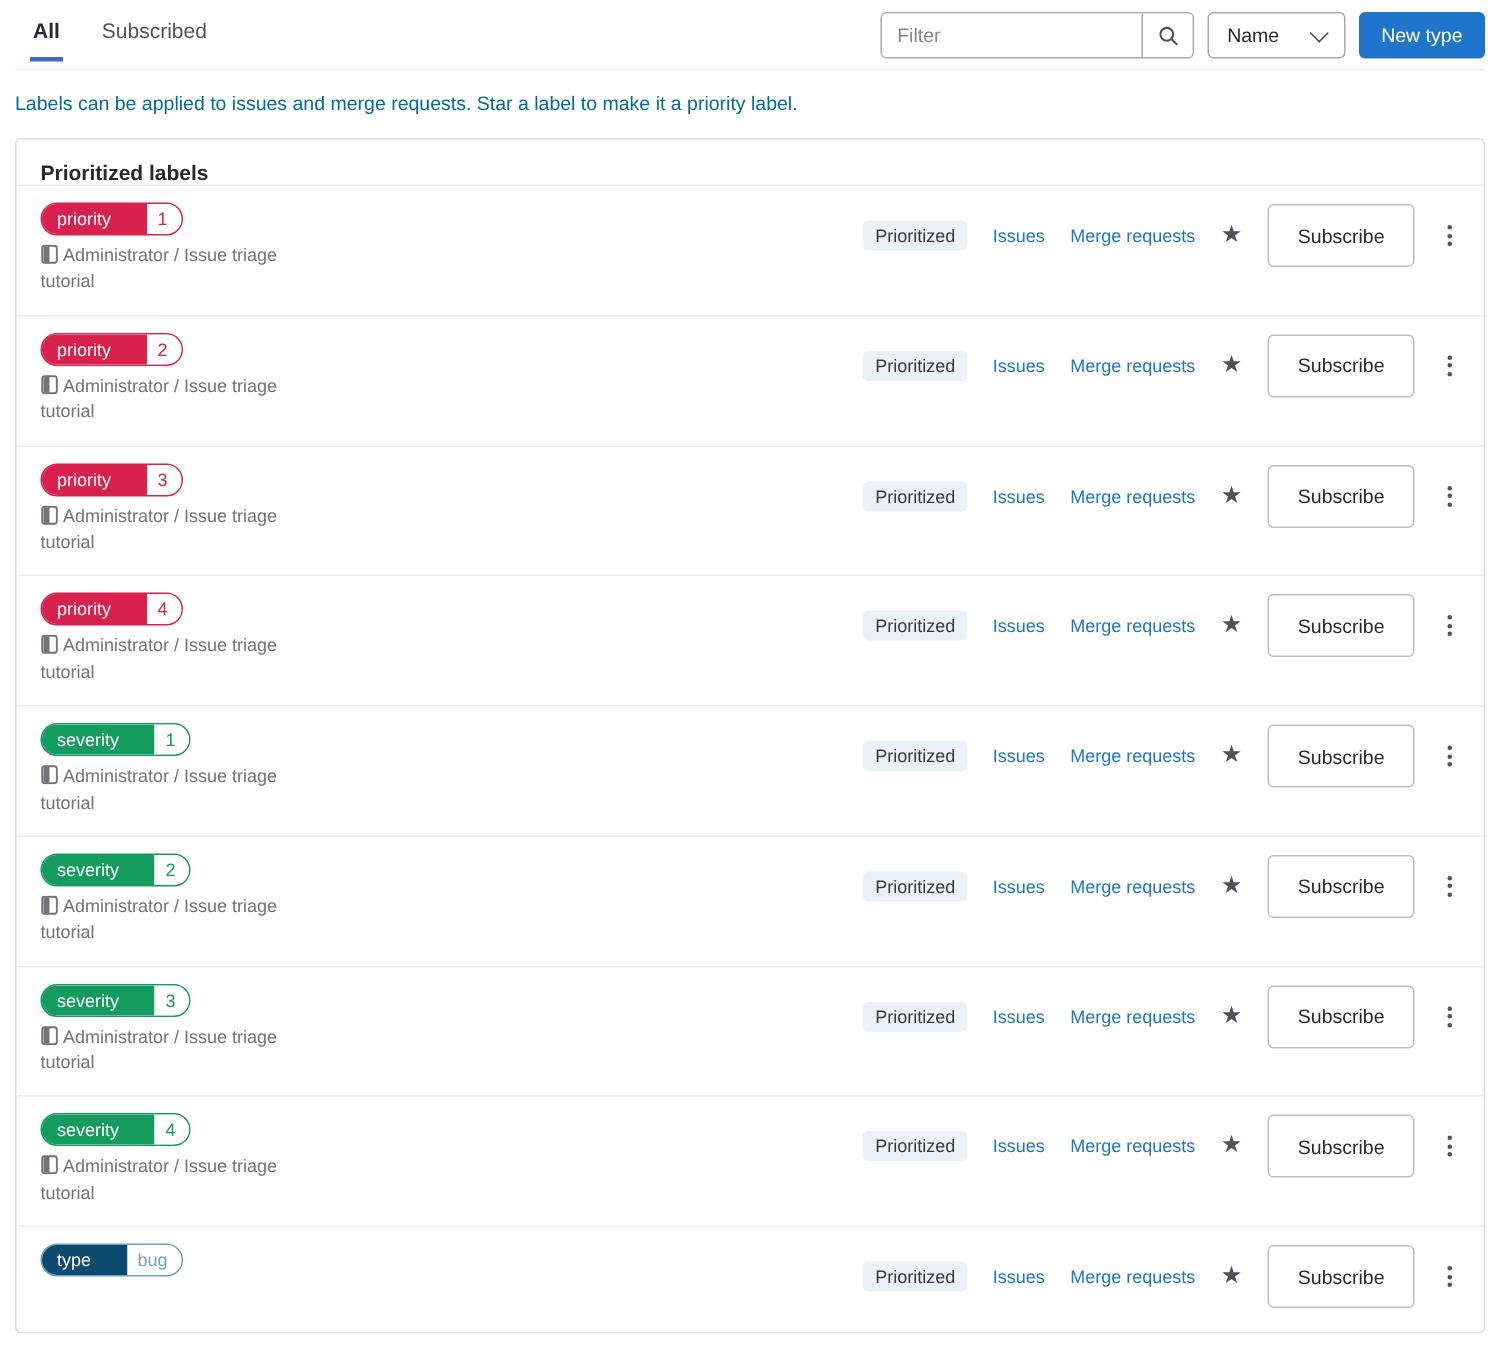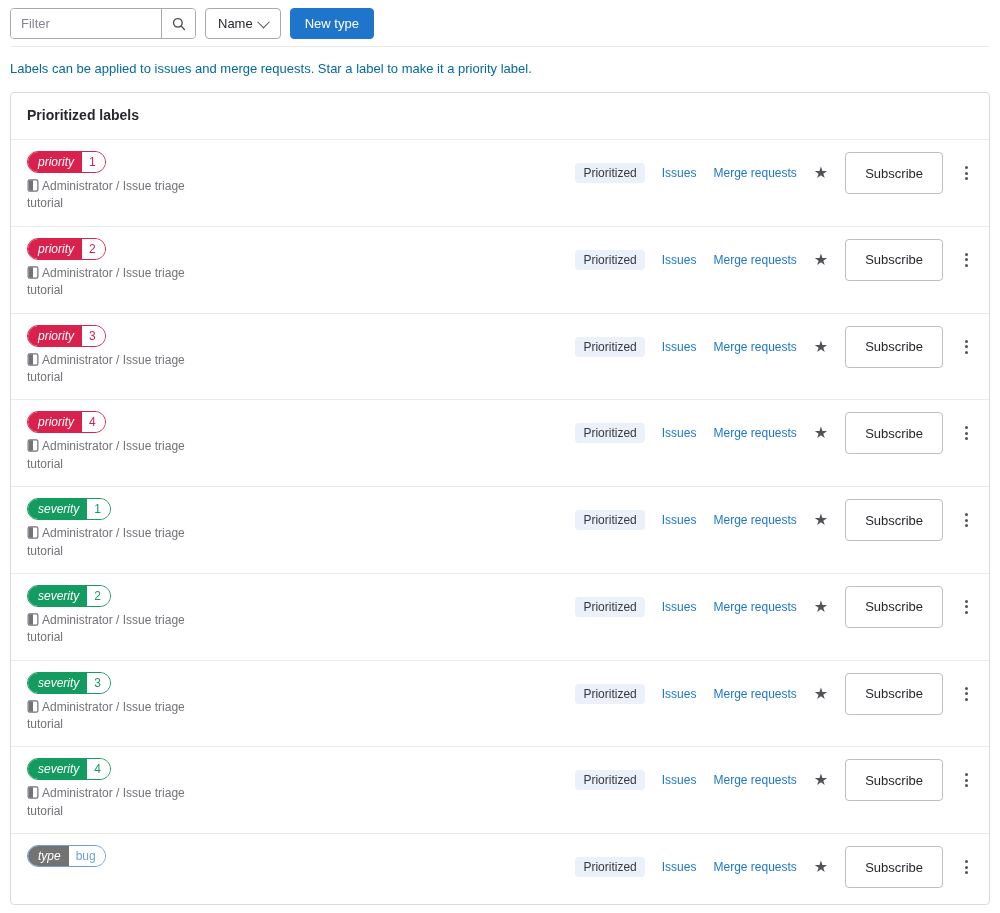--- a/index.html
+++ b/index.html
@@ -6,61 +6,65 @@
   html,body { width:1000px; background:#fff; font-family:"Liberation Sans", sans-serif; color:#28272d; }
   body { padding:0 10px; font-size:13px; }
 
   
   .topbar { display:flex; align-items:flex-start; justify-content:space-between; padding-top:8px; border-bottom:1px solid #ebebee; }
   .tabs { display:flex; gap:24px; padding-left:10px; }
   .tab { padding:4px 2px 10px; font-size:14px; color:#535158; cursor:pointer; border-bottom:3px solid transparent; }
   .tab.active { color:#28272d; font-weight:bold; border-bottom-color:#4468c8; }
 
   .toolbar { display:flex; gap:9px; align-items:center; padding-bottom:7px; }
-  .filter-group { display:flex; align-items:stretch; border:1px solid #a8a8ae; border-radius:4px; overflow:hidden; background:#fff; height:31px; width:186px; }
+  .filter-group { display:flex; align-items:stretch; border:1px solid #a8a8ae; border-radius:4px; overflow:hidden; background:#fff; height:31px; width:209px; }
   .filter-group input { border:none; outline:none; flex:1; padding:0 10px; font-size:13px; color:#28272d; font-family:"Liberation Sans", sans-serif; min-width:0; }
   .filter-group input::placeholder { color:#86858d; }
   .filter-search { width:34px; display:flex; align-items:center; justify-content:center; border-left:1px solid #a8a8ae; background:#fff; cursor:pointer; }
-  .btn { display:inline-flex; align-items:center; justify-content:center; gap:6px; height:31px; padding:0 12px; border:1px solid #a8a8ae; border-radius:4px; background:#fff; font-size:13px; color:#28272d; cursor:pointer; font-family:"Liberation Sans", sans-serif; }
+  .btn { display:inline-flex; align-items:center; justify-content:center; gap:22px; height:31px; padding:0 12px; border:1px solid #a8a8ae; border-radius:4px; background:#fff; font-size:13px; color:#28272d; cursor:pointer; font-family:"Liberation Sans", sans-serif; }
   .btn-primary { background:#1f75cb; border-color:#1f75cb; color:#fff; padding:0 14px; }
   .chev { width:9px; height:9px; border-right:1.6px solid #535158; border-bottom:1.6px solid #535158; transform:rotate(45deg) translate(-1px,-1px); display:inline-block; }
 
   
   .description { padding:14px 0 16px; color:#0369a1; font-size:13px; }
 
   
   .card { border:1px solid #dcdcde; border-radius:4px; background:#fff; }
-  .card-header { padding:14px 16px 16px; border-bottom:1px solid #ebebee; }
+  .card-header { padding:14px 16px 0; border-bottom:1px solid #ebebee; }
   .card-title { font-size:14px; font-weight:bold; color:#28272d; }
   .card-subtitle { margin-top:5px; font-size:12.5px; color:#737278; }
 
   
   .label-row { display:flex; justify-content:space-between; align-items:flex-start; padding:11px 16px 13px; border-bottom:1px solid #ebebee; min-height:70px; }
   .label-row:last-child { border-bottom:none; }
   .row-left { display:flex; flex-direction:column; }
 
   .scoped-label { display:inline-flex; align-items:stretch; border:1px solid; border-radius:11px; overflow:hidden; font-size:12px; line-height:1; width:max-content; background:#fff; cursor:pointer; }
-  .scoped-scope { color:#fff; padding:4px 8px 4px 10px;font-style:italic; }
+  .scoped-scope { color:#fff; padding:4px 24px 4px 10px; }
   .scoped-value { background:#fff; padding:4px 9px 4px 7px; }
 
   .project-path { margin-top:5px; font-size:12px; color:#737278; line-height:1.45; max-width:195px; }
   .project-icon { display:inline-block; vertical-align:-2px; margin-right:3px; }
 
   .row-right { display:flex; align-items:center; gap:17px; margin-top:1px;margin-left:20px; }
   .badge-prioritized { background:#eaf1fb; color:#3a383f; font-size:12px; padding:4px 8px; border-radius:4px; line-height:1; }
   .row-link { color:#1f75cb; text-decoration:none; font-size:12px; cursor:pointer; }
   .star { color:#535158; font-size:16px; line-height:1; cursor:pointer; }
   .btn-subscribe { height:42px; padding:0 19px; border:1px solid #bfbfc3; border-radius:4px; background:#fff; font-size:13px; color:#28272d; cursor:pointer; font-family:"Liberation Sans", sans-serif; }
   .kebab { display:flex; flex-direction:column; gap:2.5px; padding:6px 5px; cursor:pointer; border-radius:4px; }
   .kebab .dot { width:3px; height:3px; border-radius:50%; background:#535158; }
 </style>
 </head>
 <body>
 
 <div class="topbar">
+  <div class="tabs">
+    <div class="tab active">All</div>
+    <div class="tab">Subscribed</div>
+  </div>
   <div class="toolbar">
     <div class="filter-group">
       <input type="text" placeholder="Filter" style="">
       <div class="filter-search">
         <svg width="14" height="14" viewBox="0 0 16 16">
             <circle cx="6.7" cy="6.7" r="4.9" fill="none" stroke="#535158" stroke-width="1.6"></circle>
             <line x1="10.4" y1="10.4" x2="14.2" y2="14.2" stroke="#535158" stroke-width="1.6" stroke-linecap="round"></line>
           </svg>
       </div>
     </div>
@@ -291,21 +295,21 @@
             <span class="dot"></span>
             <span class="dot"></span>
             <span class="dot"></span>
           </span>
     </div>
   </div>
 
   <div class="label-row">
     <div class="row-left">
       <span class="scoped-label" style="border-color: rgb(108, 159, 216);">
-        <span class="scoped-scope" style="background-color: #737373;">type</span>
+        <span class="scoped-scope" style="background-color: #0c4a6e;">type</span>
         <span class="scoped-value" style="color: rgb(108, 159, 216);">bug</span>
       </span>
 
     </div>
     <div class="row-right">
       <span class="badge-prioritized">Prioritized</span>
       <a class="row-link">Issues</a>
       <a class="row-link">Merge requests</a>
       <span class="star">★</span>
       <button class="btn-subscribe">Subscribe</button>

